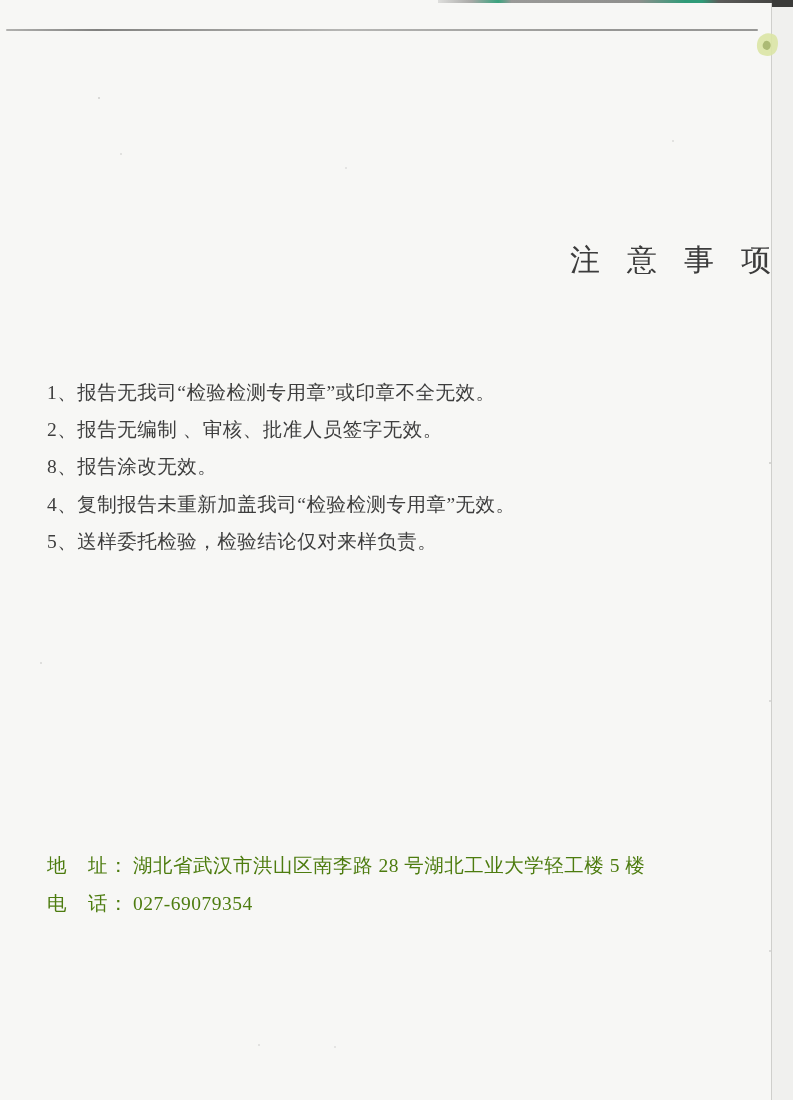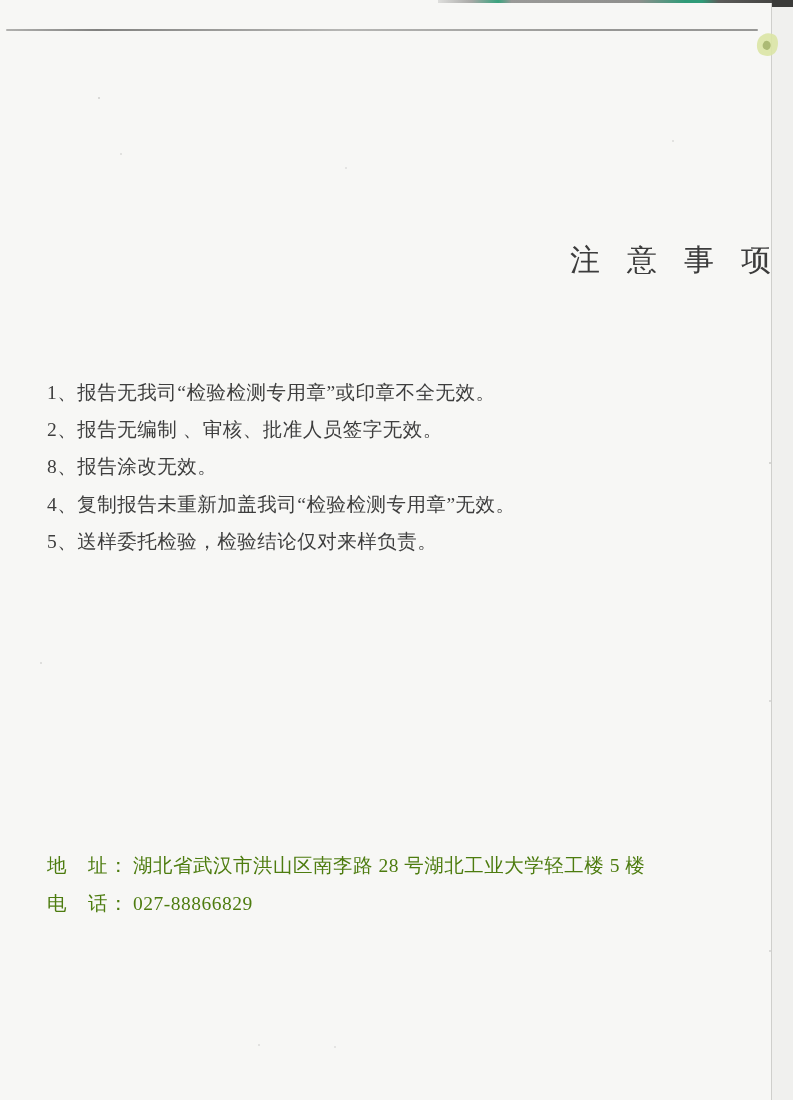--- a/index.html
+++ b/index.html
@@ -149,15 +149,15 @@
   <p>8、报告涂改无效。</p>
   <p>4、复制报告未重新加盖我司“检验检测专用章”无效。</p>
   <p>5、送样委托检验，检验结论仅对来样负责。</p>
 </div>
 
 <div class="contact">
   <div class="contact-row">
     <span class="contact-label">地　址：</span><span class="contact-value">湖北省武汉市洪山区南李路 28 号湖北工业大学轻工楼 5 楼</span>
   </div>
   <div class="contact-row">
-    <span class="contact-label">电　话：</span><span class="contact-value">027-88866829</span>
+    <span class="contact-label">电　话：</span><span class="contact-value">027-69079354</span>
   </div>
 </div>
 
 </body></html>

